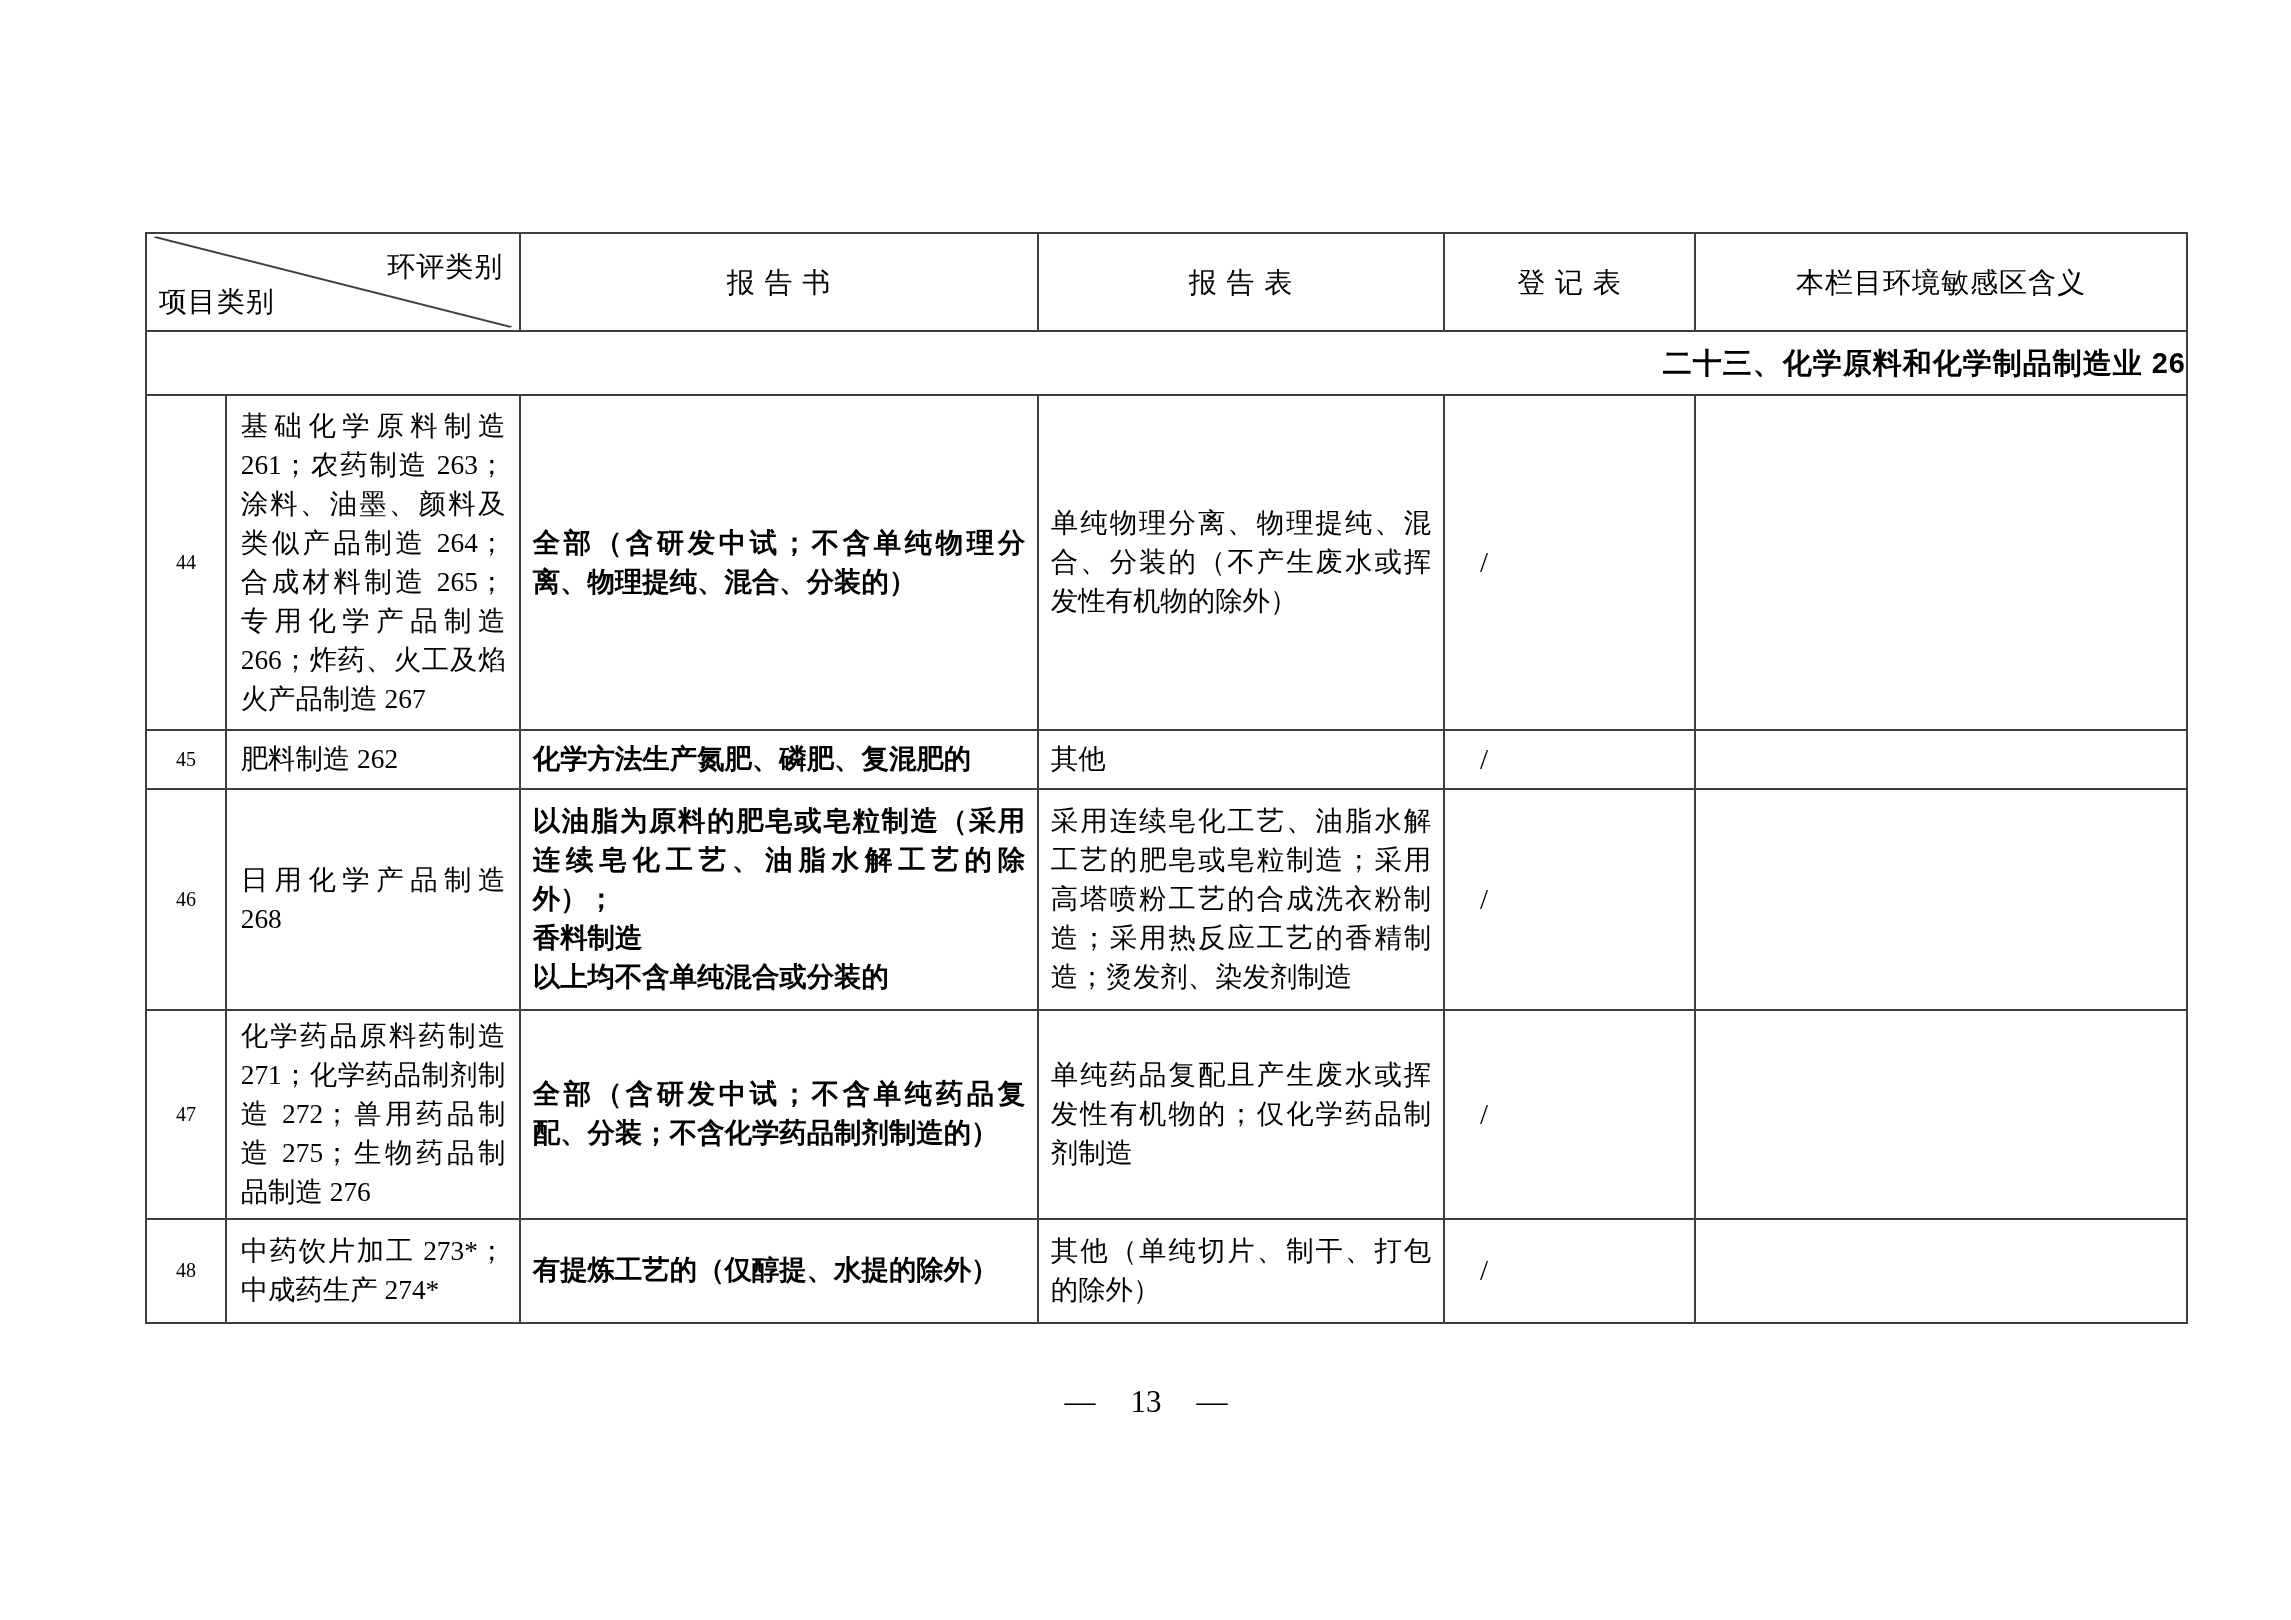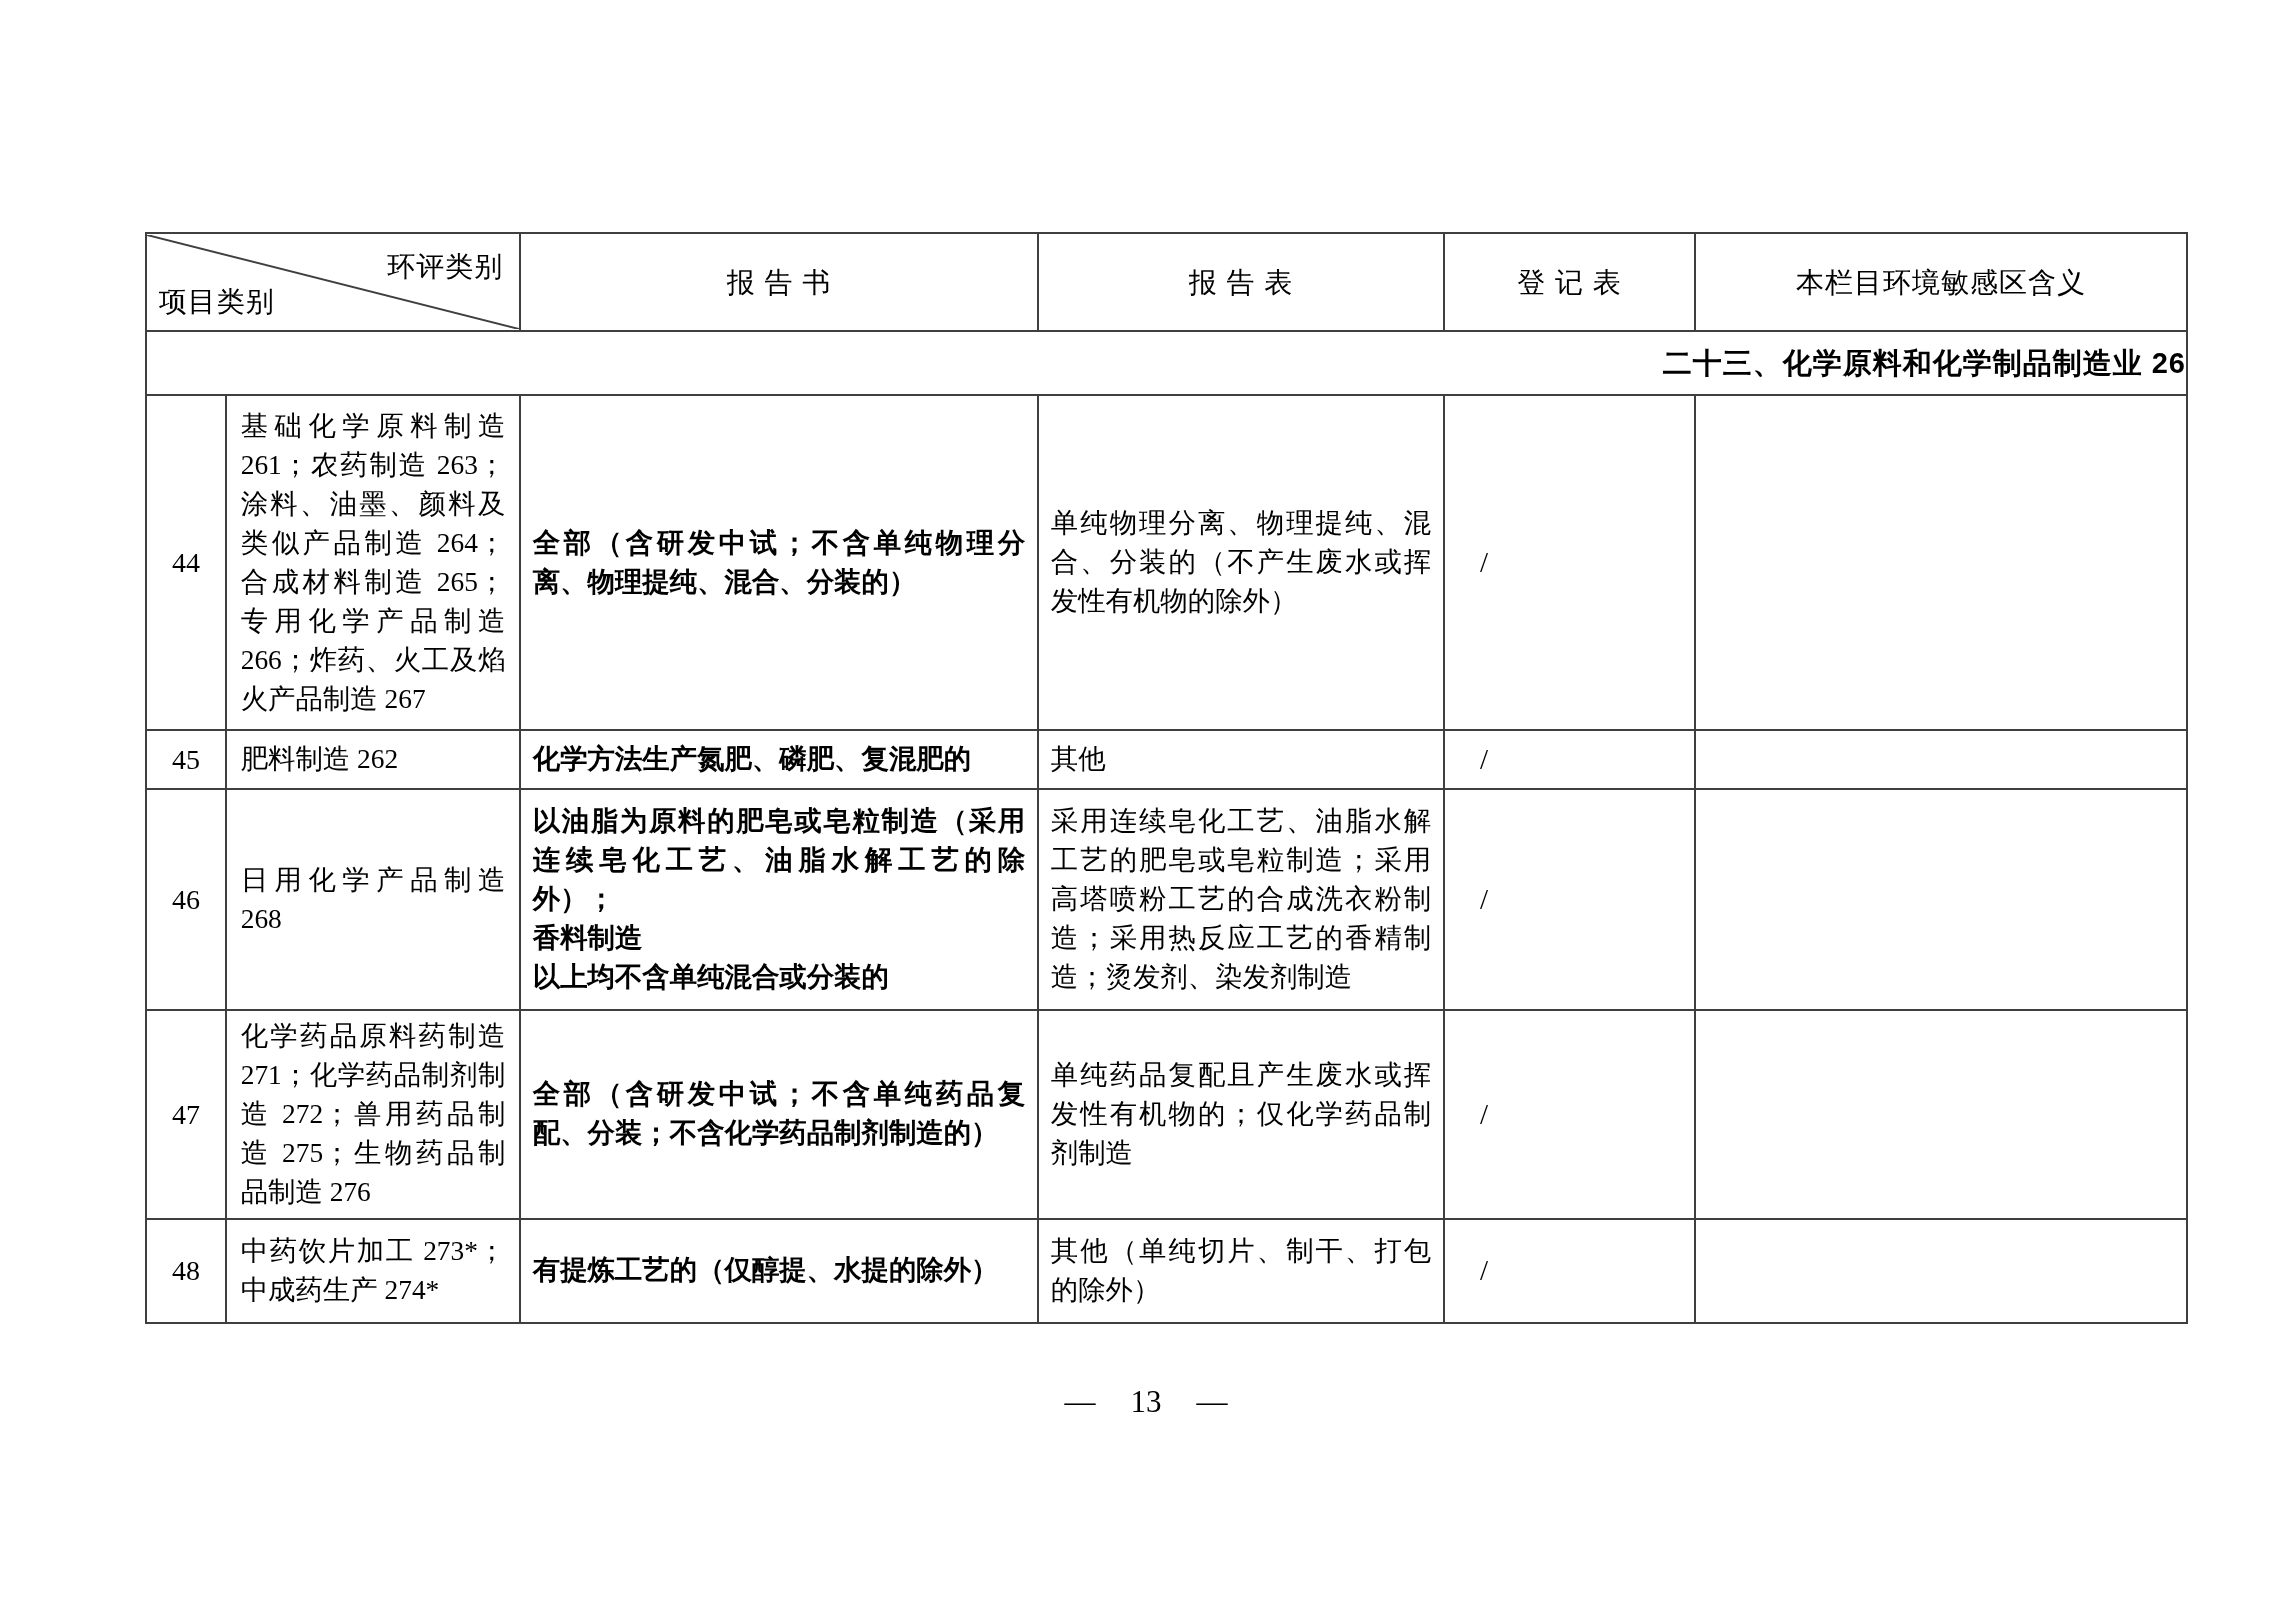--- a/index.html
+++ b/index.html
@@ -29,28 +29,28 @@
 
   tr.h-row td {
     font-family:"Liberation Sans","DejaVu Sans",sans-serif;
     text-align:center; font-size:28px; letter-spacing:1px; padding:0;
   }
   tr.sec-row td {
     font-family:"Liberation Sans","DejaVu Sans",sans-serif;
     font-weight:bold; font-size:29px; text-align:right;
     padding:0 0 0 13.7px; letter-spacing:1px;
   }
-  td.c-num  { text-align:center; padding:0; font-size:28px; }
+  td.c-num  { text-align:center; padding:0; font-size:20px; }
   td.c-cat  { text-align:justify; text-justify:inter-character; padding:5.9px 13.7px; }
   td.c-book { text-align:justify; text-justify:inter-character; white-space:pre-line;font-weight:bold; }
   td.c-form { text-align:justify; text-justify:inter-character; white-space:pre-line;border-radius:19px; }
   td.c-reg  { text-align:left; padding-left:35px; font-size:29px; }
   td.c-sens { }
 
-  td.diag { padding:0; }
+  td.diag { padding:0;border-radius:16px; }
   .diag-wrap { position:relative; width:100%; height:94px; }
   .diag-wrap svg { position:absolute; left:0; top:0; width:100%; height:100%; }
   .diag-top {
     position:absolute; top:11.8px; right:15.7px;
     font-family:"Liberation Sans","DejaVu Sans",sans-serif; font-size:28px; letter-spacing:1px;
   }
   .diag-bottom {
     position:absolute; bottom:7.8px; left:11.8px;
     font-family:"Liberation Sans","DejaVu Sans",sans-serif; font-size:28px; letter-spacing:1px;
   }

